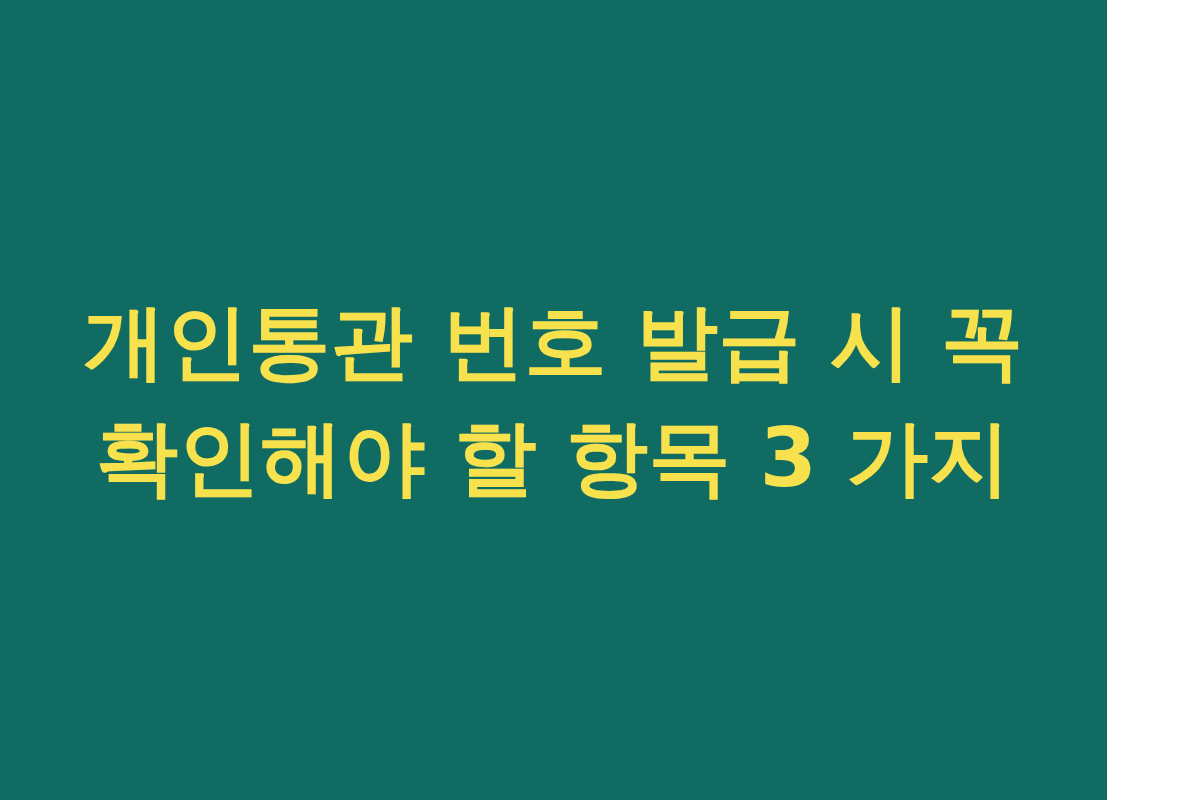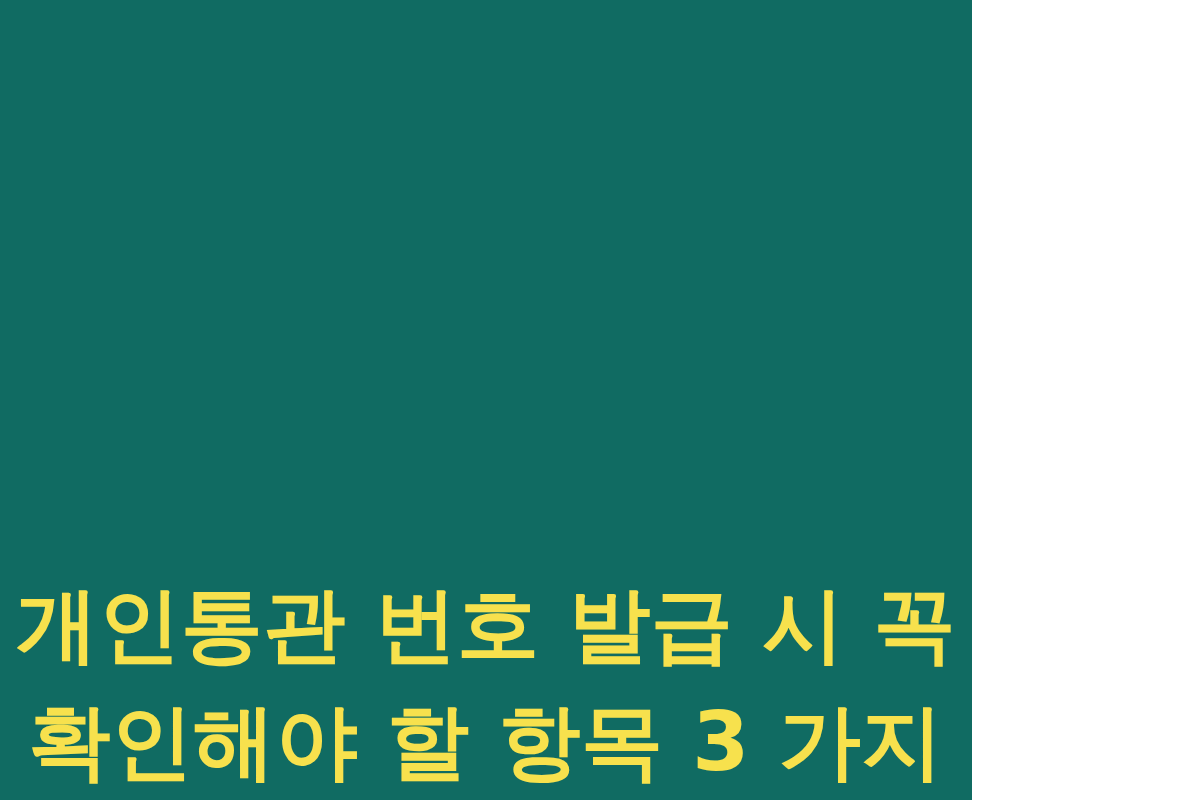--- a/index.html
+++ b/index.html
@@ -11,24 +11,24 @@
   body {
     width: 1200px;
     height: 800px;
     overflow: hidden;
     font-family: "Liberation Sans", sans-serif;
   }
 
   #banner {
     position: relative;
     box-sizing: border-box;
-    width: 972px;
+    width: 1107px;
     height: 800px;
     display: flex;
-    align-items: flex-end;
+    align-items: center;
     justify-content: center;
     background: #106B62;
   }
 
   #headline {
     width: 1000px;
     margin: 0;
     padding: 0;
     text-align: center;
     font-family: "DejaVu Sans", "Liberation Sans", sans-serif;

